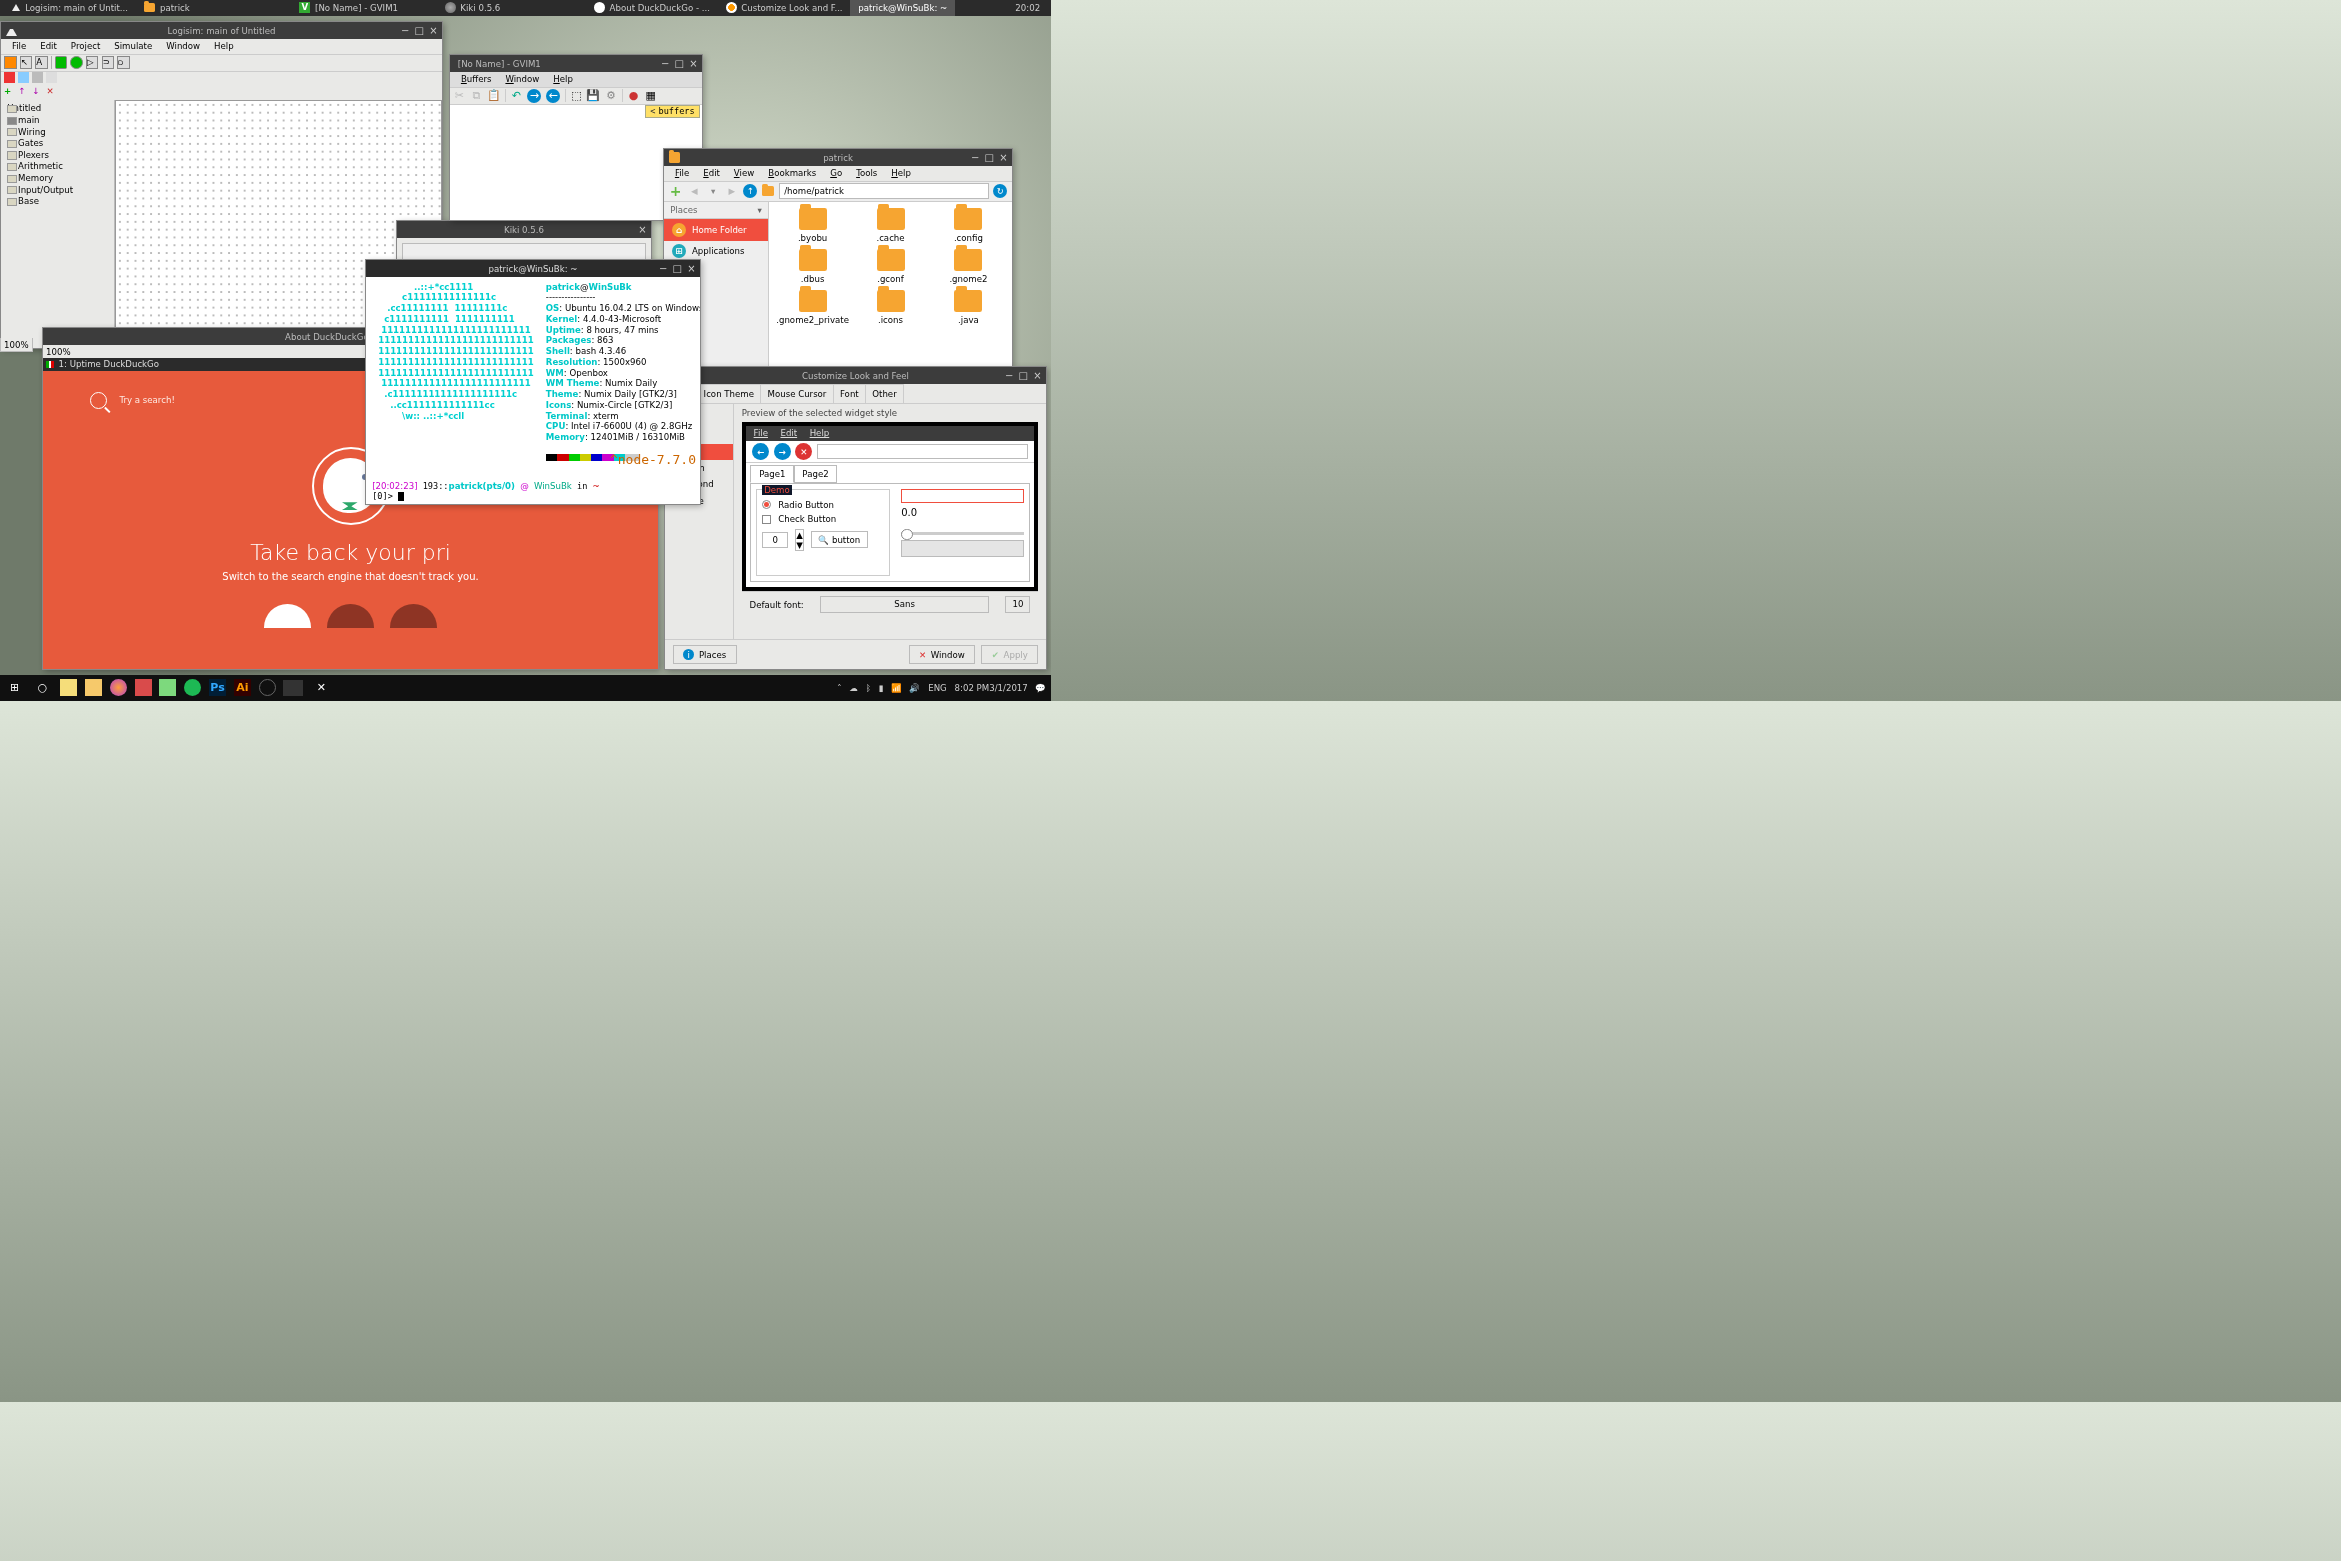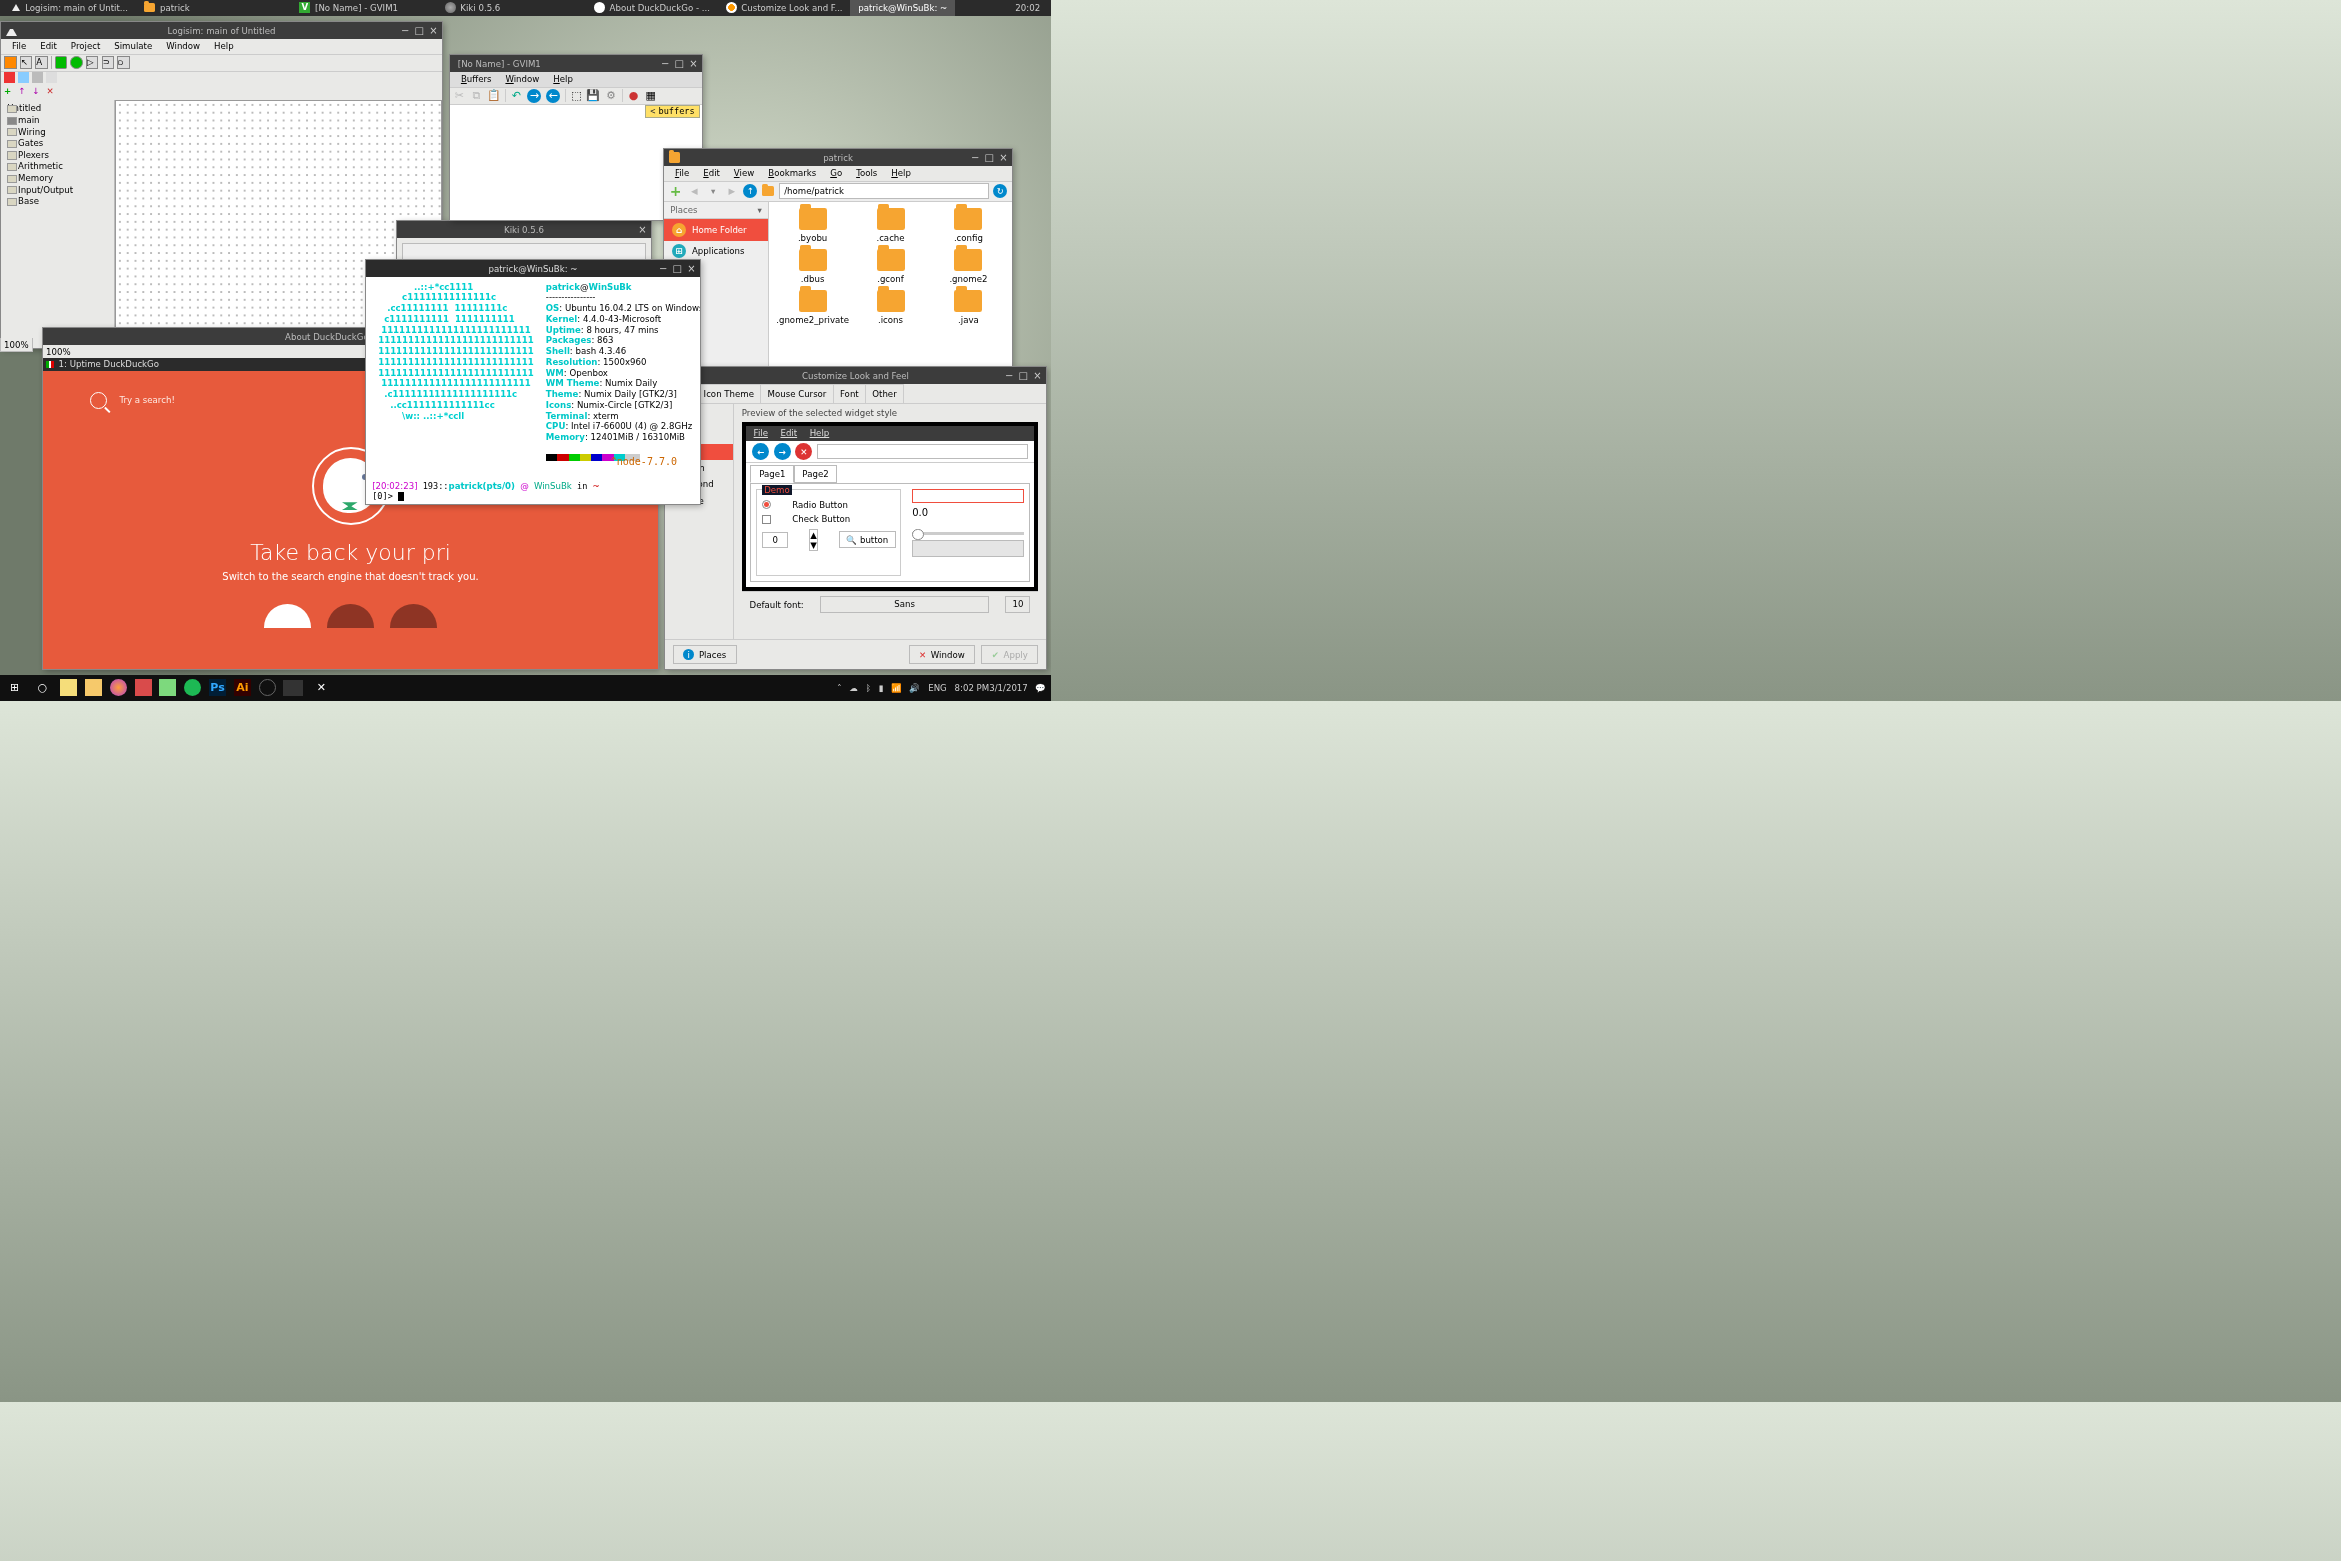--- a/index.html
+++ b/index.html
@@ -56,21 +56,21 @@
 #kiki { left: 396px; top: 220px; width: 256px; height: 336px; z-index: 3; }
 #kiki .body { flex:1; background:#eee; margin:4.7px; border:0.8px solid #bbb; }
 
 
 #term { left: 365px; top: 259px; width: 336px; height: 246px; z-index: 10; background: #fff; }
 #term .titlebar { background: #2b2b2b; color: #ddd; }
 #term .term-body { flex:1; padding: 4.7px 6.2px; font-family: monospace; font-size: 8.2px; line-height: 1.25; color: #000; white-space: pre; overflow: hidden; position: relative; }
 .tc { color: #00c8c8; font-weight: bold; }
 .term-ascii { color: #00d0d0; font-weight: bold; }
 .term-bottom { font-family: monospace; padding: 0 6.2px 3.1px; white-space: pre; }
-.term-node { position: absolute; bottom: 12.5px; right: 23px; color: #c60; font-family: monospace; font-size: 10px; }
+.term-node { position: absolute; bottom: 12.5px; right: 4px; color: #c60; font-family: monospace; font-size: 13px; }
 
 
 #fm { left: 663px; top: 148px; width: 350px; height: 219px; z-index: 6; }
 #fm .titlebar { background: #3c3c3c; }
 #fm .fm-toolbar { height: 20px; display:flex; align-items:center; gap:4.7px; padding: 1.6px 4.7px; background: #eee; border-bottom:0.8px solid #ccc; }
 .fm-body { display:flex; flex:1; overflow: hidden; background: #fff; }
 .fm-side { width: 105px; background: #eee; border-right:0.8px solid #ccc; }
 .fm-side-h { padding: 3.1px 6.2px; color: #666; border-bottom: 0.8px solid #ccc; display:flex; justify-content:space-between; }
 .fm-side-item { display:flex; gap:6.2px; align-items:center; padding: 3.9px 7.8px; cursor:pointer; }
 .fm-side-item.active { background: #F04E3E; color: #fff; }
@@ -115,21 +115,21 @@
 .pv-tb span { text-decoration: underline; cursor:pointer; }
 .pv-tools { height:22px; display:flex; align-items:center; gap:4.7px; padding: 0 6.2px; border-bottom:0.8px solid #ccc; }
 .pv-tools .circ { width:17px; height:17px; border-radius:50%; display:inline-flex; align-items:center; justify-content:center; color:#fff; font-weight:bold; }
 .pv-input { flex:1; height:15.6px; border:0.8px solid #bbb; }
 .pv-tabs { display:flex; padding: 1.6px 0 0 4.7px; }
 .pv-tabs div { padding: 3.1px 7.8px; border:0.8px solid #bbb; margin-right:-0.8px; cursor:pointer; }
 .pv-tabs div.act { background:#fff; border-bottom:0.8px solid #fff; }
 .pv-page { border:0.8px solid #bbb; margin: 0 4.7px 4.7px 4.7px; padding: 4.7px; flex:1; display:flex; gap:11px; }
 .pv-col { flex:1; display:flex; flex-direction:column; gap:4.7px; }
 .pv-demo-lbl { color:#F04E3E; font-size:8.6px; }
-.pv-row { display:flex; align-items:center; gap:21px; }
+.pv-row { display:flex; align-items:center; gap:7px; }
 .pv-radio { width:9.4px; height:9.4px; border:0.8px solid #888; border-radius:50%; display:inline-flex; align-items:center; justify-content:center; }
 .pv-radio.on::after { content:''; width:4.7px; height:4.7px; background:#F04E3E; border-radius:50%; }
 .pv-check { width:9.4px; height:9.4px; border:0.8px solid #888; display:inline-block; }
 .pv-spin { width:26.5px; height:15.6px; border:0.8px solid #bbb; text-align:center; }
 .pv-btn { height:17px; padding:0 6.2px; border:0.8px solid #bbb; display:inline-flex; align-items:center; gap:3.1px; cursor:pointer; }
 .pv-prog { height:14px; border:0.8px solid #F04E3E; position:relative; color:#fff; text-align:center; font-size:7.8px; line-height:12.5px; }
 .pv-prog-fill { position:absolute; left:0; top:0; bottom:0; width:60%; background:#F04E3E; z-index:-1; }
 .pv-slider { height:3.1px; background:#ccc; position:relative; margin-top:9.4px; }
 .pv-slider::after { content:''; position:absolute; left:0; top:-3.9px; width:9.4px; height:9.4px; background:#fff; border:0.8px solid #888; border-radius:50%; }
 .pv-big { height:17px; border:0.8px solid #bbb; background:#e5e5e5; }

